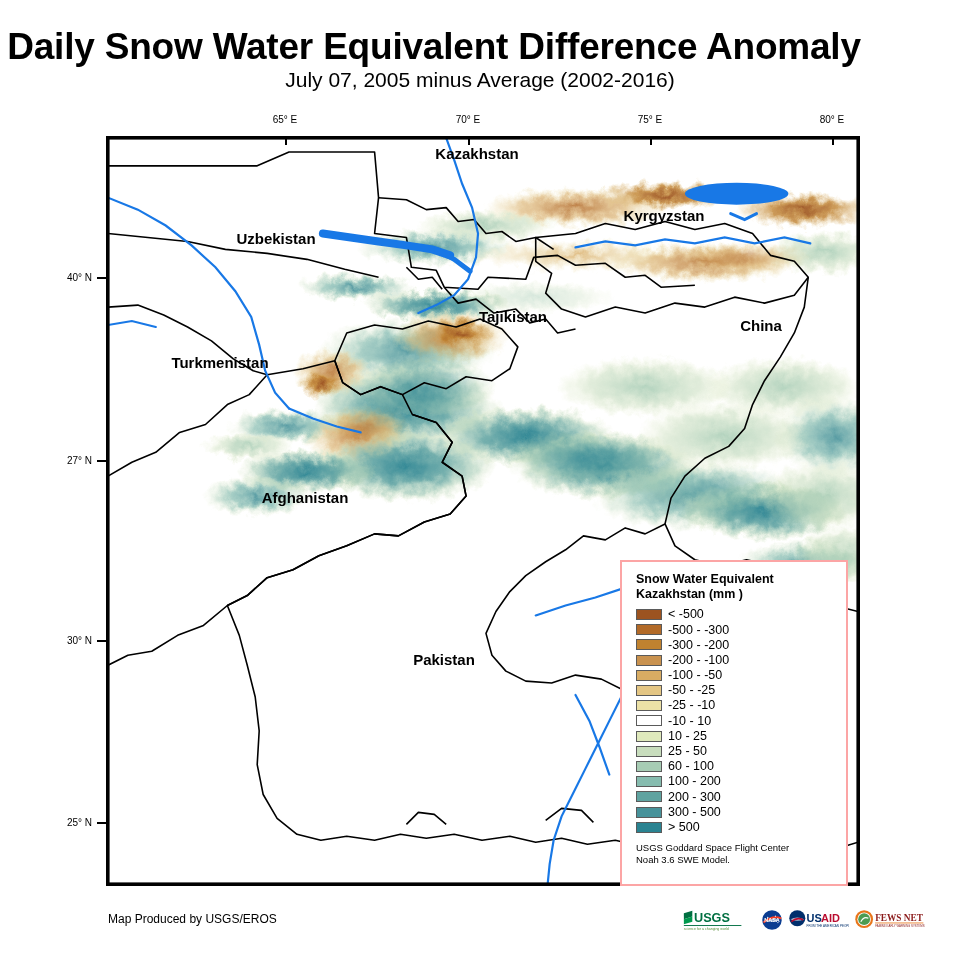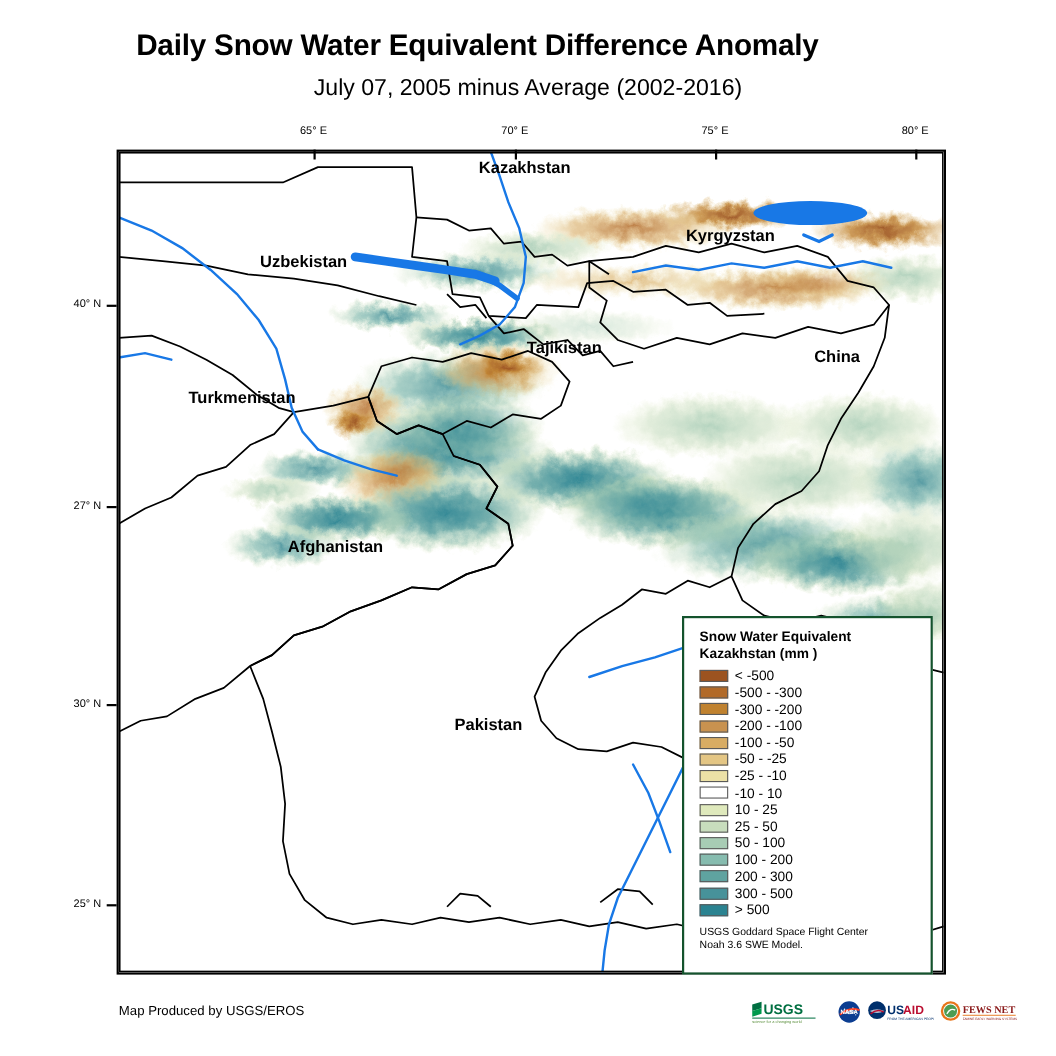--- a/index.html
+++ b/index.html
@@ -1,21 +1,21 @@
 <!DOCTYPE html>
 <html><head>
 <meta charset="utf-8">
 <style>
   html,body{margin:0;padding:0;background:#ffffff;}
   body{width:960px;height:960px;position:relative;overflow:hidden;
        font-family:"Liberation Sans", sans-serif;color:#000;}
 
   
   #title{position:absolute;left:0;top:26px;width:868px;text-align:center;
-         font-size:27px;font-weight:bold;letter-spacing:-0.2px;}
+         font-size:37px;font-weight:bold;letter-spacing:-0.2px;}
   #subtitle{position:absolute;left:0;top:68px;width:960px;text-align:center;
             font-size:21px;font-weight:normal;}
 
   
   #map-frame{position:absolute;left:106px;top:136px;width:754px;height:750px;
              border:2px solid #000;box-sizing:border-box;background:#fff;overflow:hidden;}
   #map-canvas{position:absolute;left:0;top:0;width:100%;height:100%;}
 
   
   .tick-x{position:absolute;width:2px;height:9px;background:#000;top:136px;}
@@ -24,21 +24,21 @@
   .tick-y{position:absolute;height:2px;width:9px;background:#000;left:97px;}
   .tick-y-lab{position:absolute;left:92px;font-size:10px;transform:translate(-100%,-50%);
               white-space:nowrap;}
 
   
   .clabel{position:absolute;font-size:15px;font-weight:bold;color:#000;
           transform:translate(-50%,-50%);white-space:nowrap;pointer-events:none;}
 
   
   #legend{position:absolute;left:620px;top:560px;width:228px;height:326px;
-          background:#fff;border:2px solid #14532d;box-sizing:border-box;padding:10px 0 0 14px;}
+          background:#fff;border:2px solid #fca5a5;box-sizing:border-box;padding:10px 0 0 14px;}
   #legend-title{font-size:12.5px;font-weight:bold;line-height:15px;width:190px;margin-bottom:5px;}
   .lg-row{display:flex;align-items:center;height:15.2px;}
   .lg-sw{width:26px;height:11px;border:1px solid #5a5a5a;box-sizing:border-box;
          margin-right:6px;flex:none;}
   .lg-lab{font-size:12.5px;line-height:12.5px;white-space:nowrap;}
   #legend-footer{margin-top:7px;font-size:9.5px;line-height:12px;}
 
   
   #credit{position:absolute;left:108px;top:912px;font-size:12px;}
   #logos{position:absolute;left:683px;top:909px;display:flex;align-items:center;gap:5px;}
@@ -300,21 +300,21 @@
       <div class="lg-row">
         <span class="lg-sw" style="background: rgb(223, 233, 188);"></span>
         <span class="lg-lab">10 - 25</span>
       </div>
       <div class="lg-row">
         <span class="lg-sw" style="background: rgb(200, 221, 189);"></span>
         <span class="lg-lab">25 - 50</span>
       </div>
       <div class="lg-row">
         <span class="lg-sw" style="background: rgb(167, 204, 180);"></span>
-        <span class="lg-lab">50 - 100</span>
+        <span class="lg-lab">60 - 100</span>
       </div>
       <div class="lg-row">
         <span class="lg-sw" style="background: rgb(134, 188, 175);"></span>
         <span class="lg-lab">100 - 200</span>
       </div>
       <div class="lg-row">
         <span class="lg-sw" style="background: rgb(95, 163, 160);"></span>
         <span class="lg-lab">200 - 300</span>
       </div>
       <div class="lg-row">

